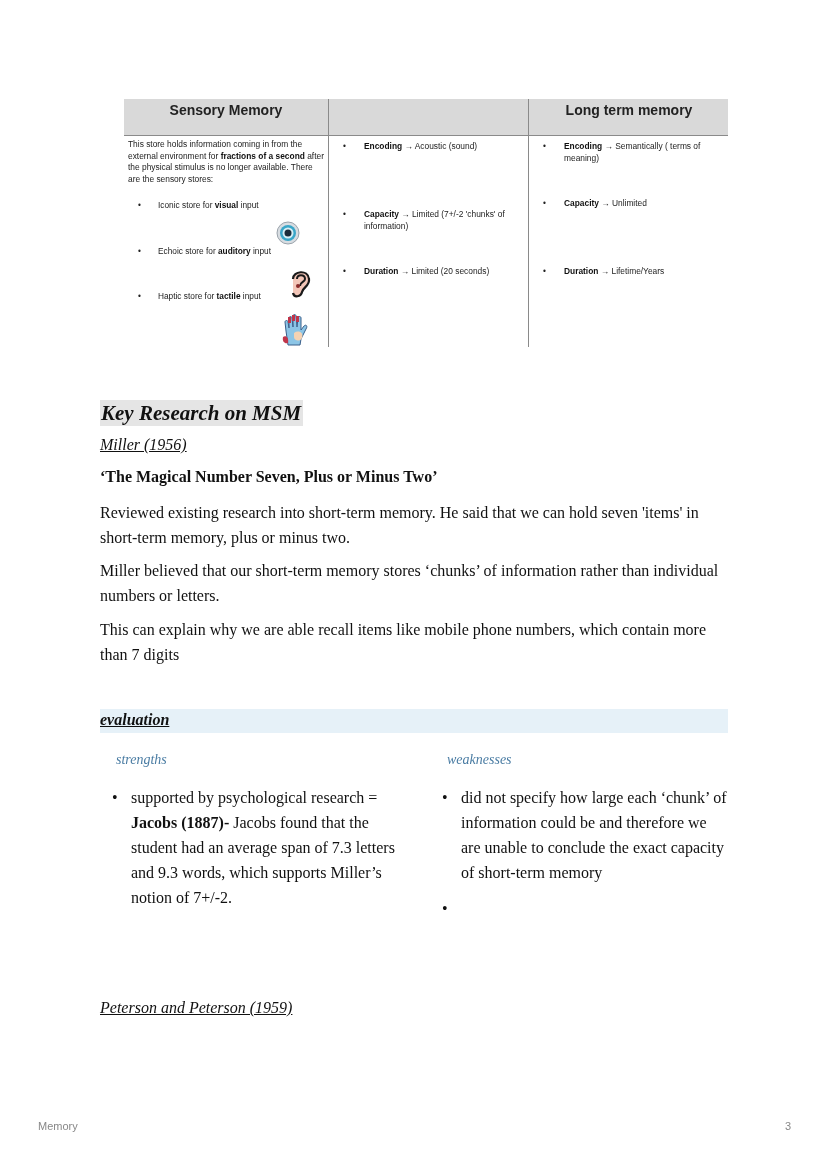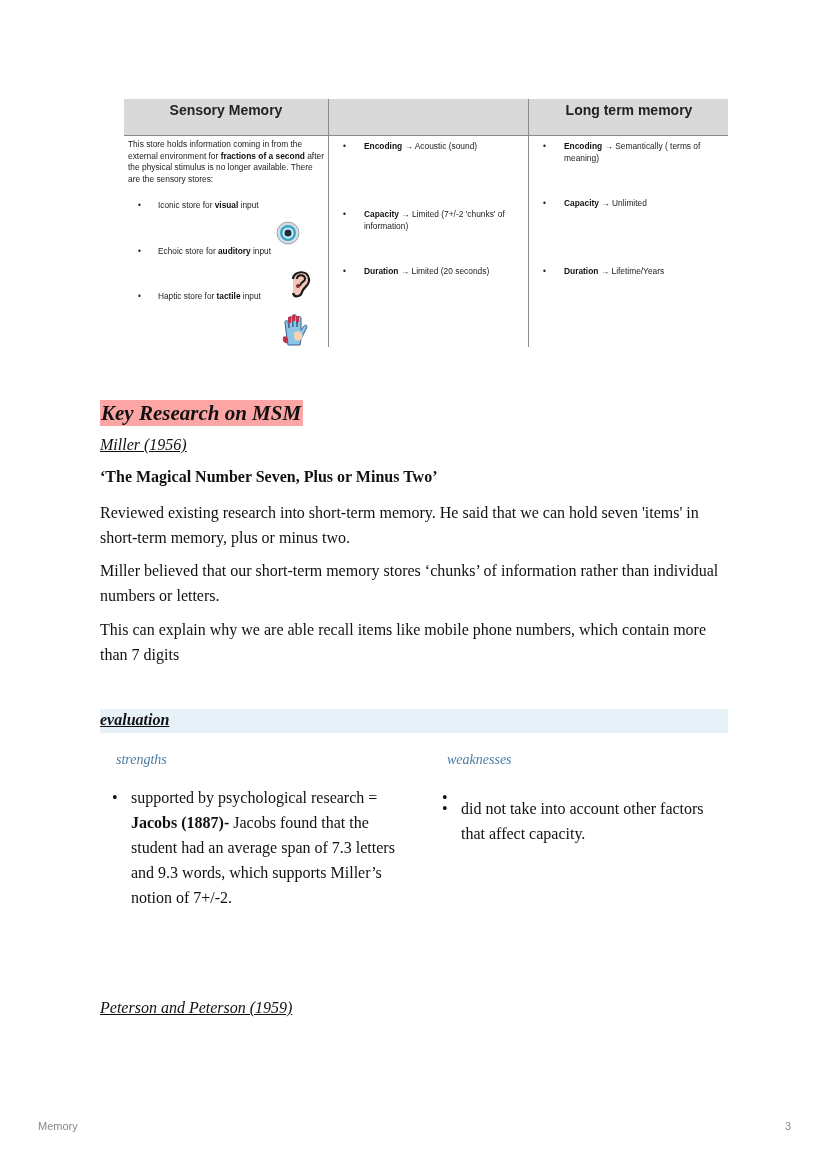--- a/index.html
+++ b/index.html
@@ -18,21 +18,21 @@
 
   .sens-item { position: absolute; left: 14px; font-size: 8.3px; }
   .sens-item .dot { display: inline-block; width: 20px; }
   .icon-img { position: absolute; }
 
   .b-item { position: absolute; left: 14px; width: 175px; line-height: 11.5px; }
   .b-item .dot { position: absolute; left: 0; top: 0; }
   .b-item .txt { display: block; padding-left: 21px; }
 
   
-  .h-key { position: absolute; left: 100px; top: 400px; padding: 0 2px 0 1px; background: #fca5a5; font-family: "Liberation Serif", serif; font-style: italic; font-weight: bold; font-size: 21px; line-height: 26px; color: #111; }
+  .h-key { position: absolute; left: 100px; top: 400px; padding: 0 2px 0 1px; background: #e5e5e5; font-family: "Liberation Serif", serif; font-style: italic; font-weight: bold; font-size: 21px; line-height: 26px; color: #111; }
   .sub-ul { position: absolute; font-style: italic; text-decoration: underline; font-size: 16px; color: #111; }
   .p-bold { position: absolute; left: 100px; top: 468px; font-weight: bold; font-size: 16px; }
   .para { position: absolute; left: 100px; width: 635px; font-size: 16px; line-height: 25px; }
 
   .eval-band { position: absolute; left: 100px; top: 709px; width: 628px; height: 24px; background: #e6f1f8; }
   .eval-label { position: absolute; left: 100px; top: 711px; font-style: italic; font-weight: bold; font-size: 16px; text-decoration: underline; }
 
   .col-head { position: absolute; top: 752px; font-style: italic; font-size: 14px; color: #4a7ca3; margin-left: 16px; }
 
   .list { position: absolute; width: 300px; font-size: 16px; line-height: 25px; margin: 0; padding: 0; list-style: none; }
@@ -134,23 +134,23 @@
 <ul class="list" style="left:100px; top:785px;">
   <li>
     <span class="bullet">•</span>
     <span>supported by psychological research = </span><b>Jacobs (1887)-</b><span> Jacobs found that the student had an average span of 7.3 letters and 9.3 words, which supports Miller’s notion of 7+/-2.</span>
   </li>
 </ul>
 
 <ul class="list" style="left:430px; top:785px; width:298px;">
   <li>
     <span class="bullet">•</span>
+    <span>did not specify how large each ‘chunk’ of information could be and therefore we are unable to conclude the exact capacity of short-term memory</span>
   </li>
   <li>
     <span class="bullet">•</span>
-    <span>did not take into account other factors that affect capacity.</span>
   </li>
 </ul>
 
 <div class="sub-ul" style="left:100px; top:999px;">Peterson and Peterson (1959)</div>
 
 <div class="footer" style="left:38px;">Memory</div>
 <div class="footer" style="right:37px;">3</div>
 
 </body></html>

